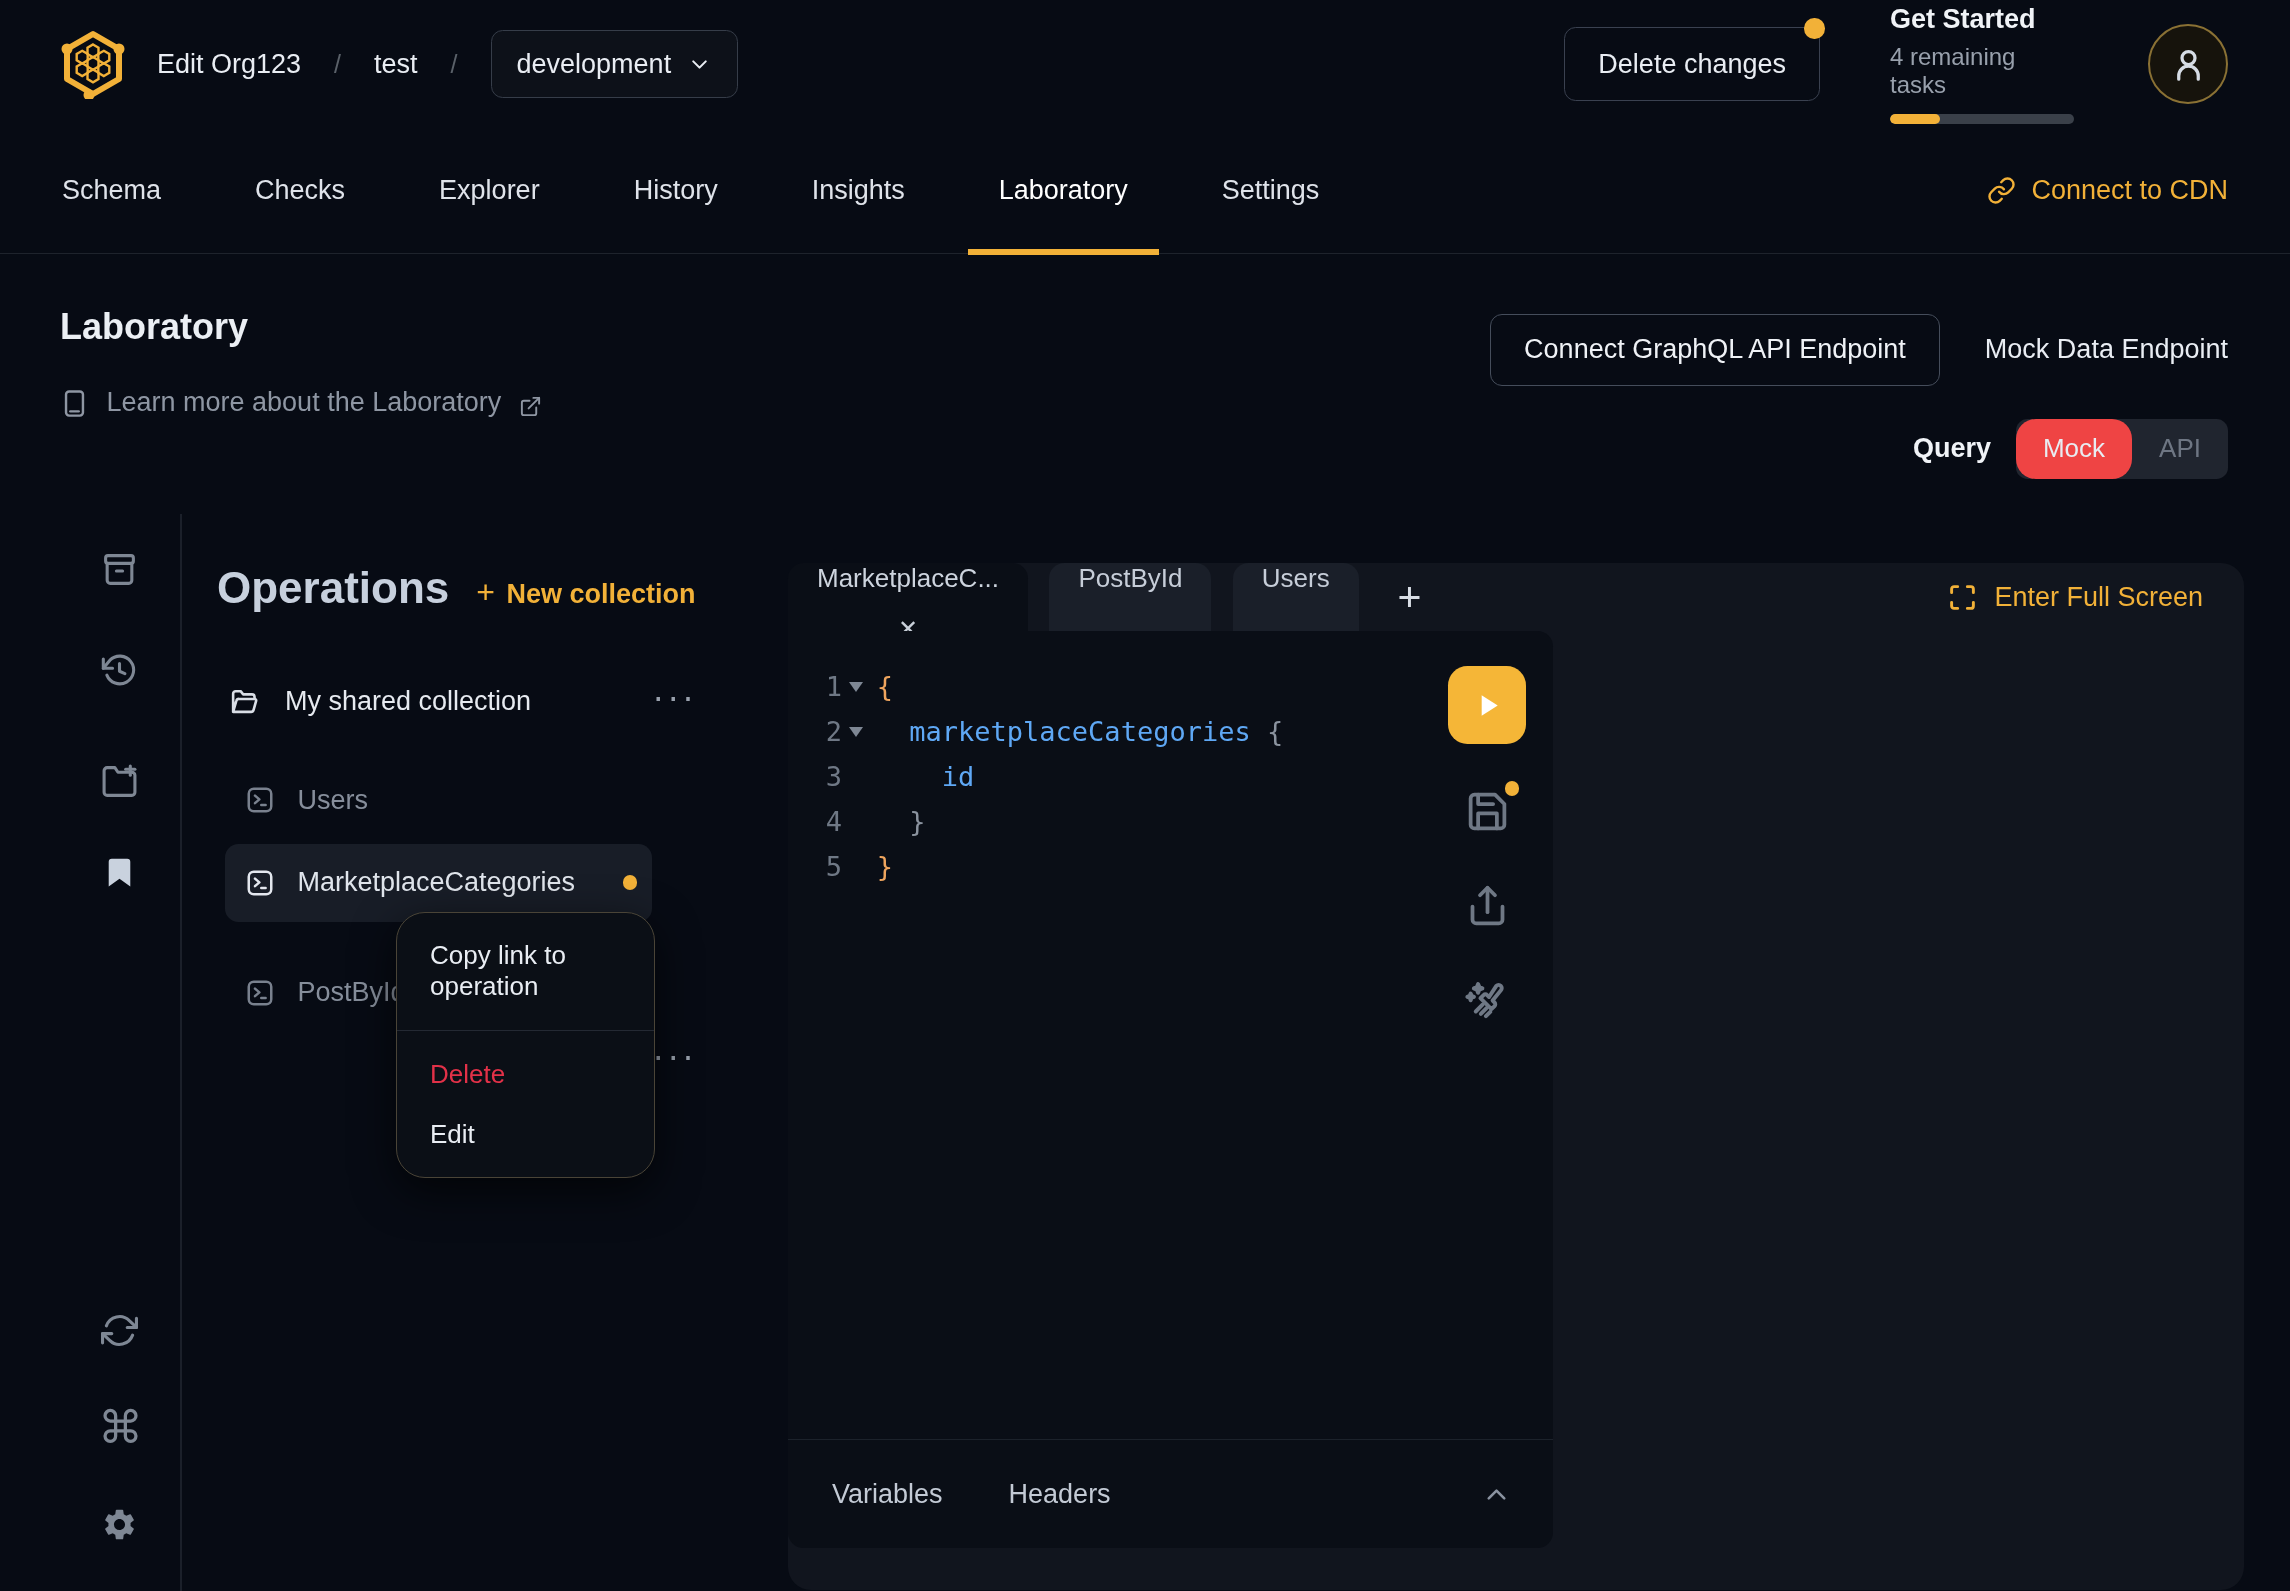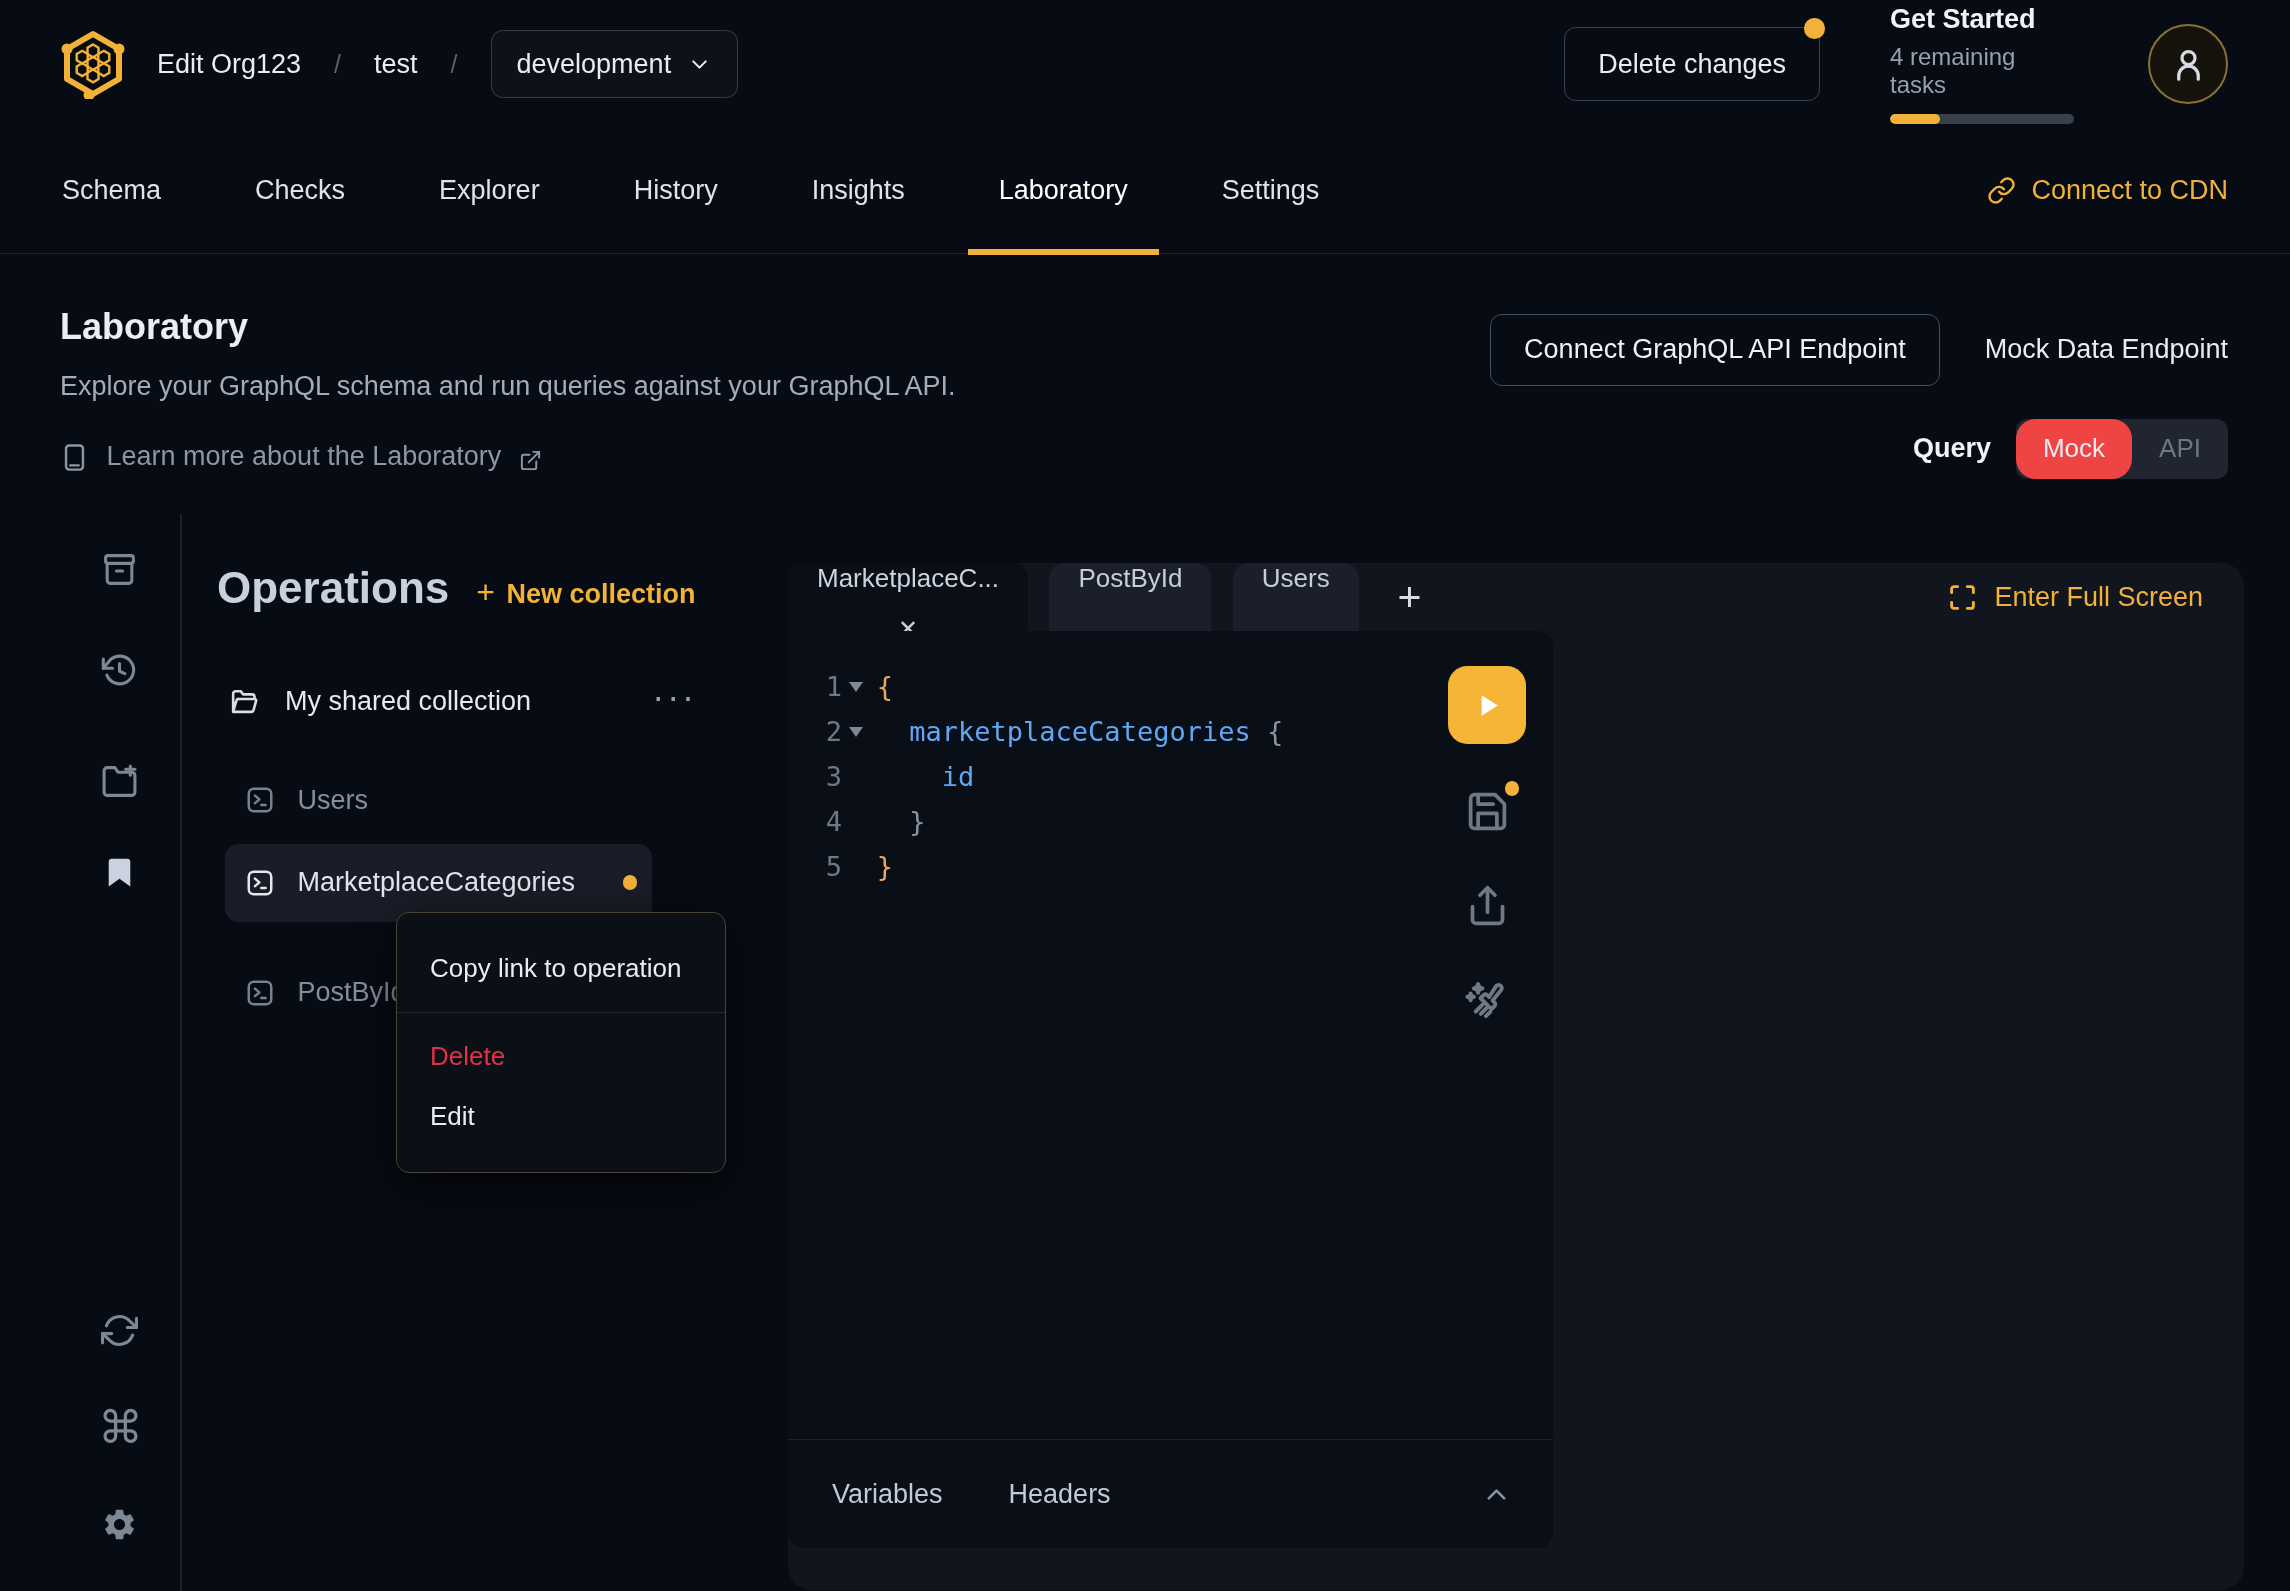--- a/index.html
+++ b/index.html
@@ -77,22 +77,22 @@
   .dots-collection{top:704px;} .dots-selected{top:889px;}
   .tree .menu-dots{position:absolute;}
   .row-item{display:flex;align-items:center;gap:22px;height:56px;padding-left:20.4px;margin-top:43px;
     font-size:27px;color:#868E9B;cursor:pointer;}
   .row-item .op-ico{color:#79818E;}
   .row-item.selected{margin-top:15.5px;height:78px;width:427px;background:#181D27;border-radius:13.6px;color:#E0E5EC;}
   .row-item.selected .op-ico{color:#E3E7EE;}
   .unsaved-dot{width:14.6px;height:14.6px;border-radius:50%;background:var(--accent);margin-left:auto;margin-right:14.6px;}
 
   
-  .ctx-menu{position:absolute;left:396px;top:912px;width:330px;background:#0B0F16;border:1.9px solid #4A4437;
-    border-radius:13px;padding:25px 0;box-shadow:0 13.6px 43px rgba(0,0,0,.65);z-index:5;}
+  .ctx-menu{position:absolute;left:396px;top:912px;width:259px;background:#0B0F16;border:1.9px solid #4A4437;
+    border-radius:29px;padding:12px 0;box-shadow:0 13.6px 43px rgba(0,0,0,.65);z-index:5;}
   .ctx-item{padding:14.6px 33px;font-size:26px;color:#E9EDF3;cursor:pointer;}
   .ctx-divider{height:0;border-top:1.9px solid #242933;margin:13.6px 0;}
   .ctx-item.danger{color:var(--danger);margin-top:3.9px;}
 
   
   .panel{position:absolute;left:788px;top:563px;width:1456px;height:1027px;background:#11151E;border-radius:23px;}
   .panel-tabs{display:flex;align-items:stretch;height:68px;}
   .etab{display:flex;align-items:center;gap:21.3px;padding:0 29px;margin-right:21.3px;border-radius:15.5px 15.5px 0 0;
     background:#1A1F29;font-size:26px;color:#C6CDD8;cursor:pointer;flex-direction:column;}
   .etab.active{background:#0A0E16;color:#CDD4DE;}
@@ -207,21 +207,20 @@
       <path d="M10 13a5 5 0 0 0 7.54.54l3-3a5 5 0 0 0-7.07-7.07l-1.72 1.71"></path>
       <path d="M14 11a5 5 0 0 0-7.54-.54l-3 3a5 5 0 0 0 7.07 7.07l1.71-1.71"></path>
     </svg>
     <span>Connect to CDN</span>
   </div>
 </div>
 
 <div class="intro">
   <div>
     <div class="intro-title">Laboratory</div>
-    <div class="intro-desc">Explore your GraphQL schema and run queries against your GraphQL API.</div>
     <div class="learn-more">
       <svg class="ico" width="29" height="29" viewBox="0 0 24 24">
         <rect x="5" y="2" width="14" height="20" rx="2.5"></rect>
           <path d="M8.5 18.5h7"></path>
       </svg>
       <span>Learn more about the Laboratory</span>
       <svg class="ico" width="23" height="23" viewBox="0 0 24 24">
         <path d="M18 13v6a2 2 0 0 1-2 2H5a2 2 0 0 1-2-2V8a2 2 0 0 1 2-2h6"></path>
         <polyline points="15 3 21 3 21 9"></polyline>
           <line x1="10" y1="14" x2="21" y2="3"></line>

